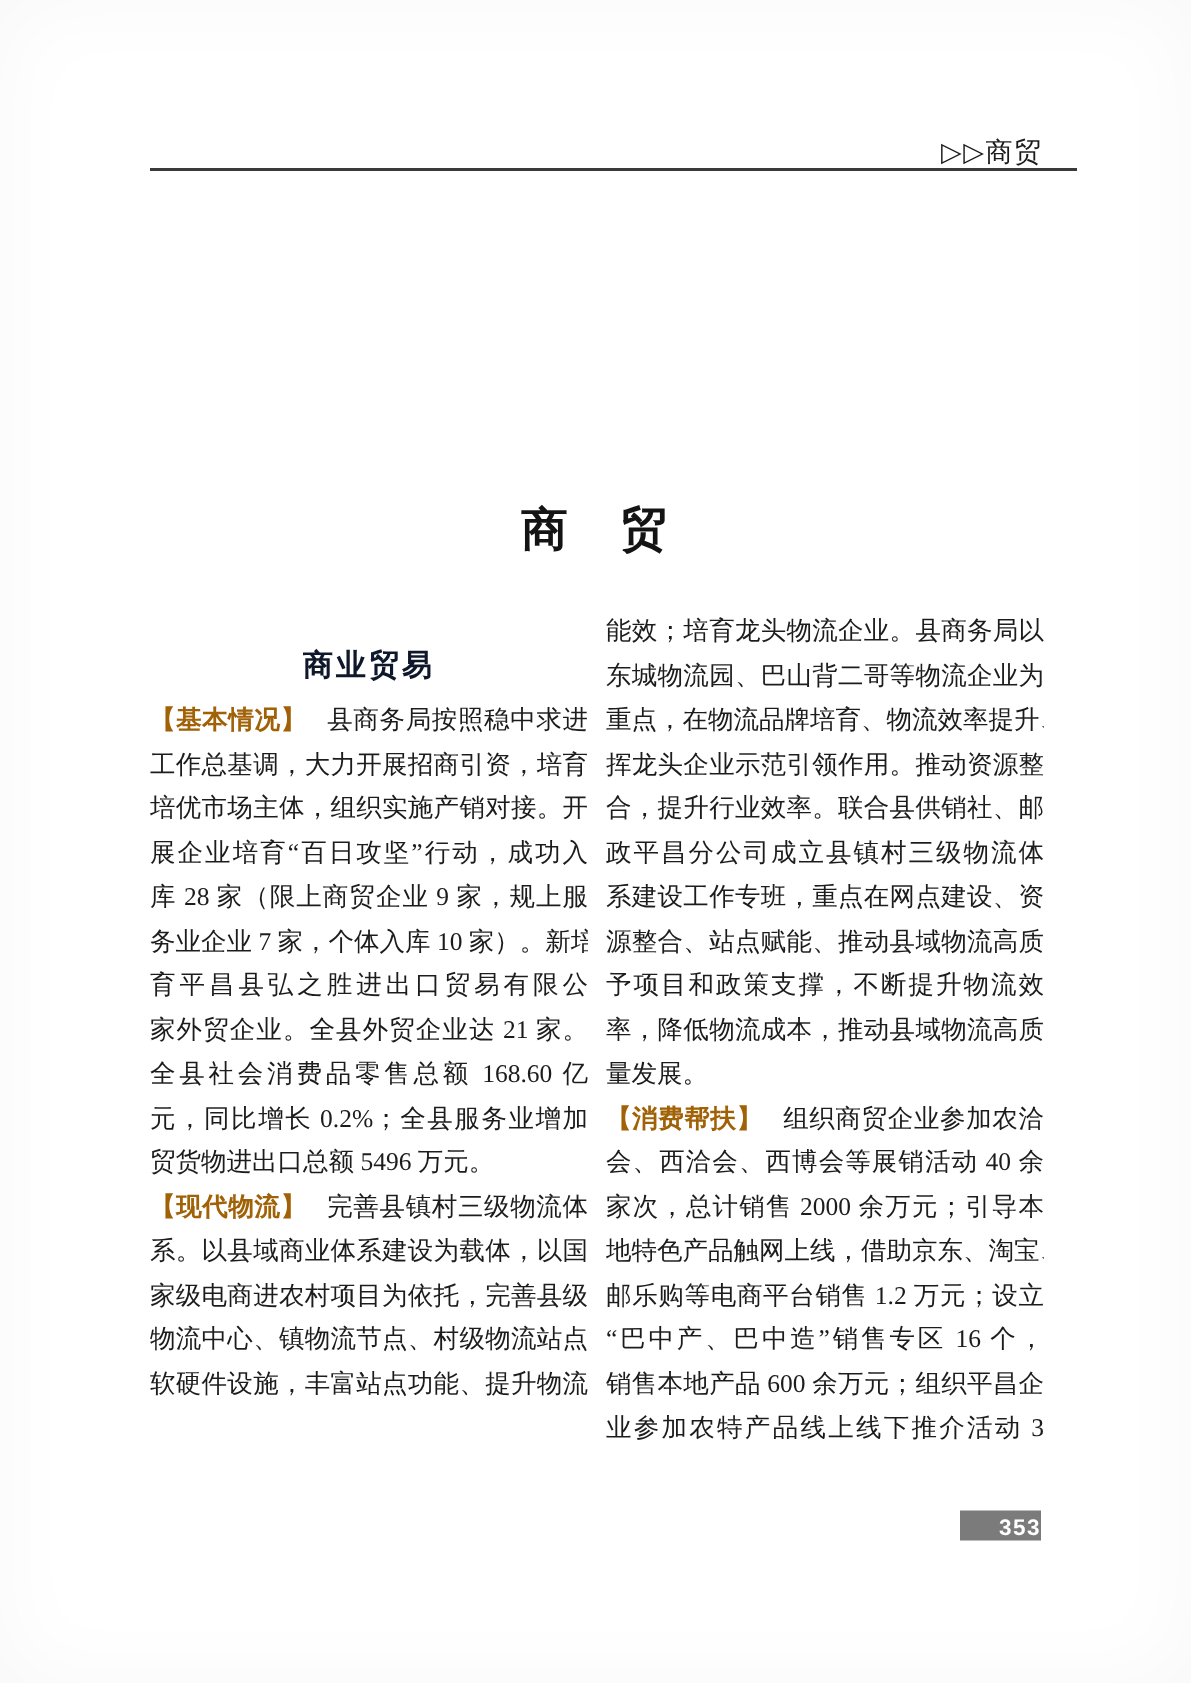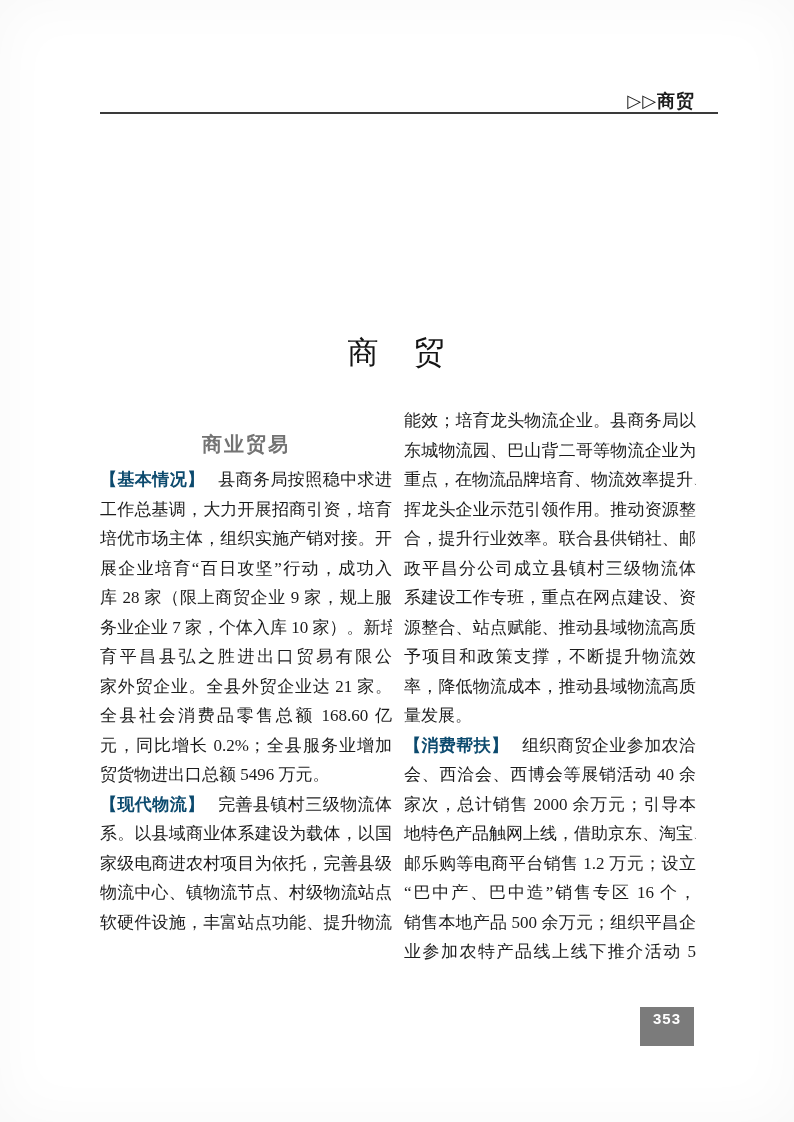--- a/index.html
+++ b/index.html
@@ -22,87 +22,87 @@
     top: 112px;
     width: 618px;
     height: 2px;
     background: #3a3a3a;
   }
   .breadcrumb {
     position: absolute;
     top: 90px;
     right: 99px;
     font-family: "Liberation Sans", "DejaVu Sans", sans-serif;
-    font-weight: 700;
+    font-weight: 400;
     font-size: 18px;
     letter-spacing: 1px;
     color: #1a1a1a;
     line-height: 22px;
   }
   .page-title {
     position: absolute;
     left: 0;
     top: 332px;
     width: 100%;
     margin: 0;
     text-align: center;
     font-family: "Liberation Serif", "DejaVu Serif", serif;
-    font-weight: 400;
+    font-weight: 700;
     font-size: 31px;
     letter-spacing: 2px;
     color: #141414;
   }
   .col {
     position: absolute;
     width: 292px;
   }
   .col-left { left: 100px; top: 430px; }
   .col-right { left: 404px; top: 406px; }
   .col-heading {
     height: 35px;
     line-height: 28px;
     text-align: center;
     font-family: "Liberation Sans", "DejaVu Sans", sans-serif;
     font-weight: 700;
     font-size: 20px;
     letter-spacing: 2px;
-    color: #737373;
+    color: #0f172a;
   }
   .text-line {
     height: 29.5px;
     line-height: 29.5px;
     font-size: 17px;
     color: #1c1c1c;
     text-align: justify;
     text-align-last: justify;
     overflow: hidden;
     white-space: nowrap;
   }
   .text-line.para-end {
     text-align-last: left;
   }
   .para-label {
     font-family: "Liberation Sans", "DejaVu Sans", sans-serif;
     font-weight: 700;
     margin-right: 0.8em;
-    color: #0c4a6e;
+    color: #a16207;
   }
   .page-number {
     position: absolute;
     left: 640px;
     top: 1007px;
     width: 54px;
-    height: 39px;
+    height: 20px;
     background: #7b7b7b;
     color: #ffffff;
     font-family: "Liberation Sans", "DejaVu Sans", sans-serif;
     font-weight: 700;
     font-size: 15px;
     line-height: 24px;
-    text-align: center;
+    text-align: right;
     letter-spacing: 1px;
   }
 </style>
 </head>
 <body>
 
 <div class="page">
   <div class="header-rule"></div>
   <div class="breadcrumb">▷▷商贸</div>
 
@@ -142,19 +142,19 @@
         <div class="text-line">源整合、站点赋能、推动县域物流高质</div>
         <div class="text-line">予项目和政策支撑，不断提升物流效</div>
         <div class="text-line">率，降低物流成本，推动县域物流高质</div>
         <div class="text-line para-end">量发展。</div>
         <div class="text-line"><b class="para-label">【消费帮扶】</b>组织商贸企业参加农洽</div>
         <div class="text-line">会、西洽会、西博会等展销活动 40 余</div>
         <div class="text-line">家次，总计销售 2000 余万元；引导本</div>
         <div class="text-line">地特色产品触网上线，借助京东、淘宝、</div>
         <div class="text-line">邮乐购等电商平台销售 1.2 万元；设立</div>
         <div class="text-line">“巴中产、巴中造”销售专区 16 个，</div>
-        <div class="text-line">销售本地产品 500 余万元；组织平昌企</div>
-        <div class="text-line">业参加农特产品线上线下推介活动 5</div>
+        <div class="text-line">销售本地产品 600 余万元；组织平昌企</div>
+        <div class="text-line">业参加农特产品线上线下推介活动 3</div>
       </div>
   </div>
 
   <div class="page-number">353</div>
 </div>
 
 </body></html>

